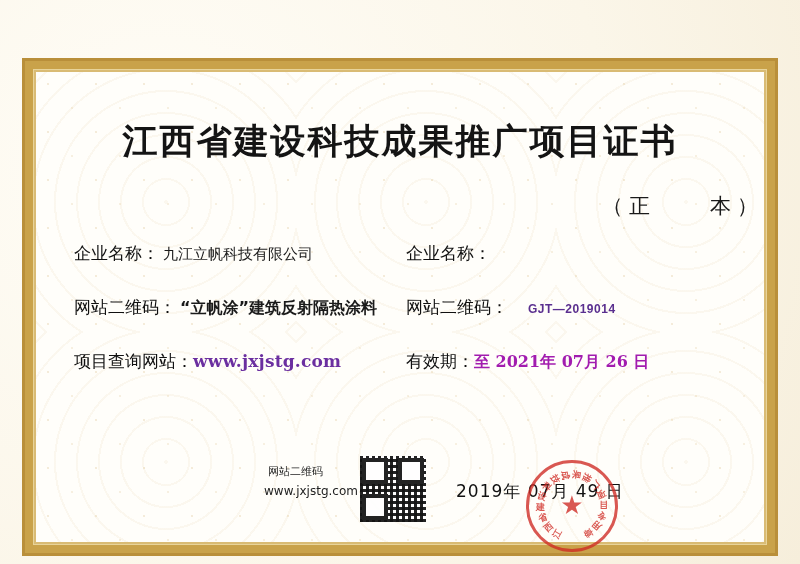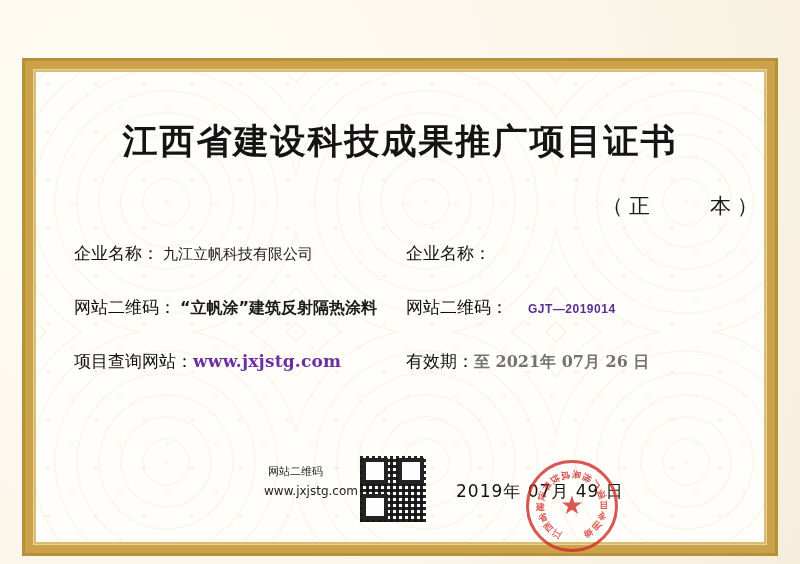--- a/index.html
+++ b/index.html
@@ -160,21 +160,21 @@
     font-size: 12px;
     font-weight: bold;
     color: #5a2f8f;
     letter-spacing: 0.5px;
     margin-left: 20px;
   }
 
   .value-date {
     font-family: "DejaVu Serif", serif;
     font-size: 16px;
-    color: #737373;
+    color: #a21caf;
     font-weight: bold;
   }
 
   .note {
     position: absolute;
     top: 336px;
     left: 34px;
     font-family: "DejaVu Sans", sans-serif;
     font-size: 18px;
     color: #111;

